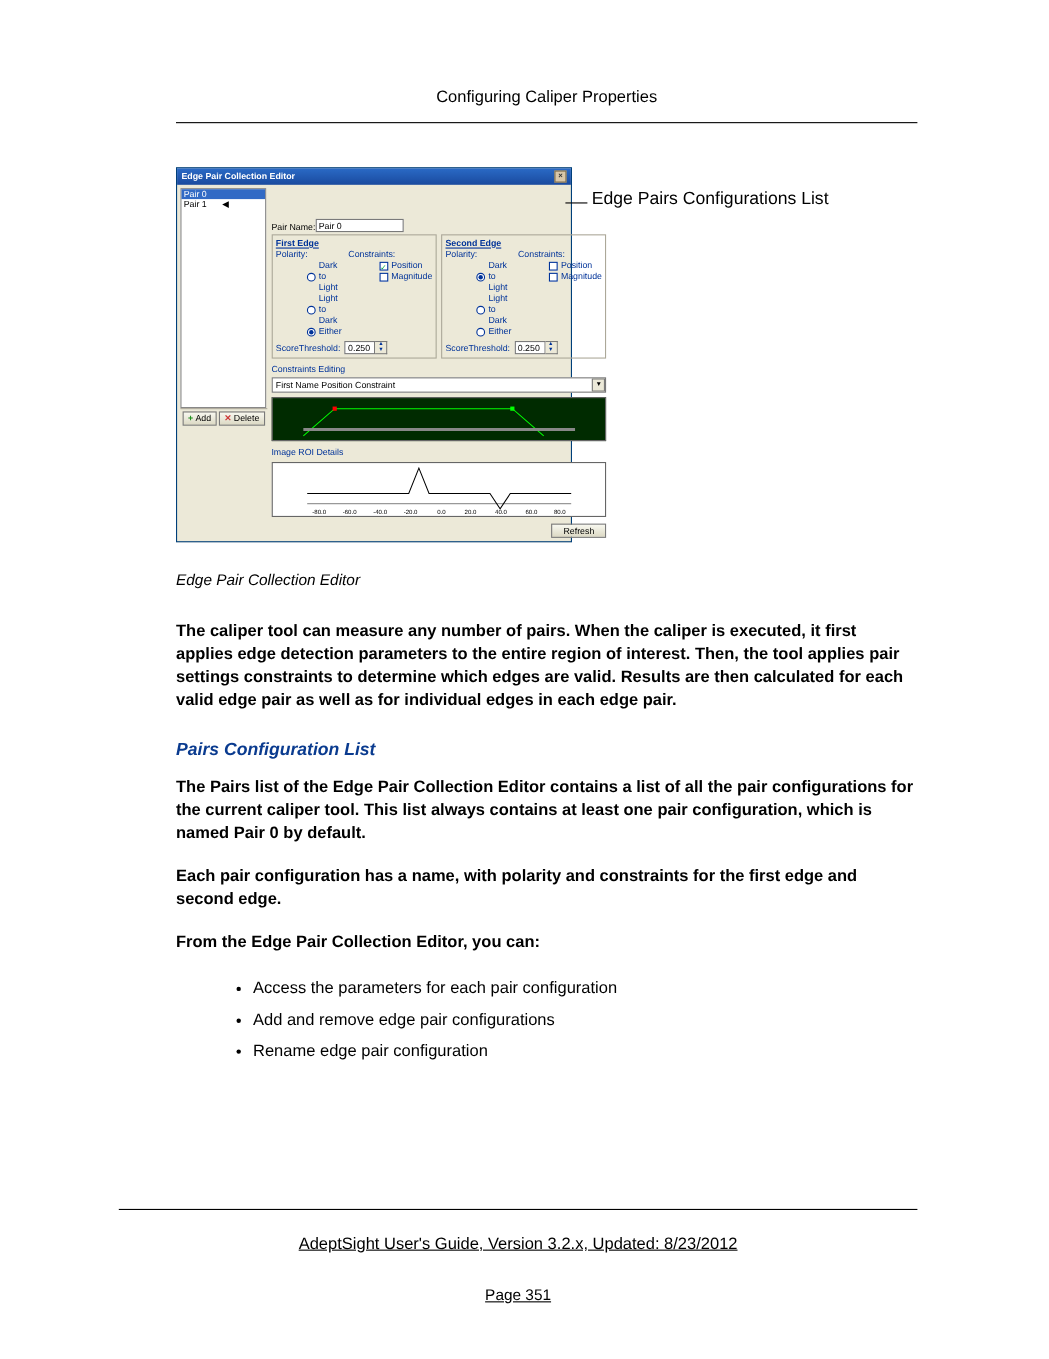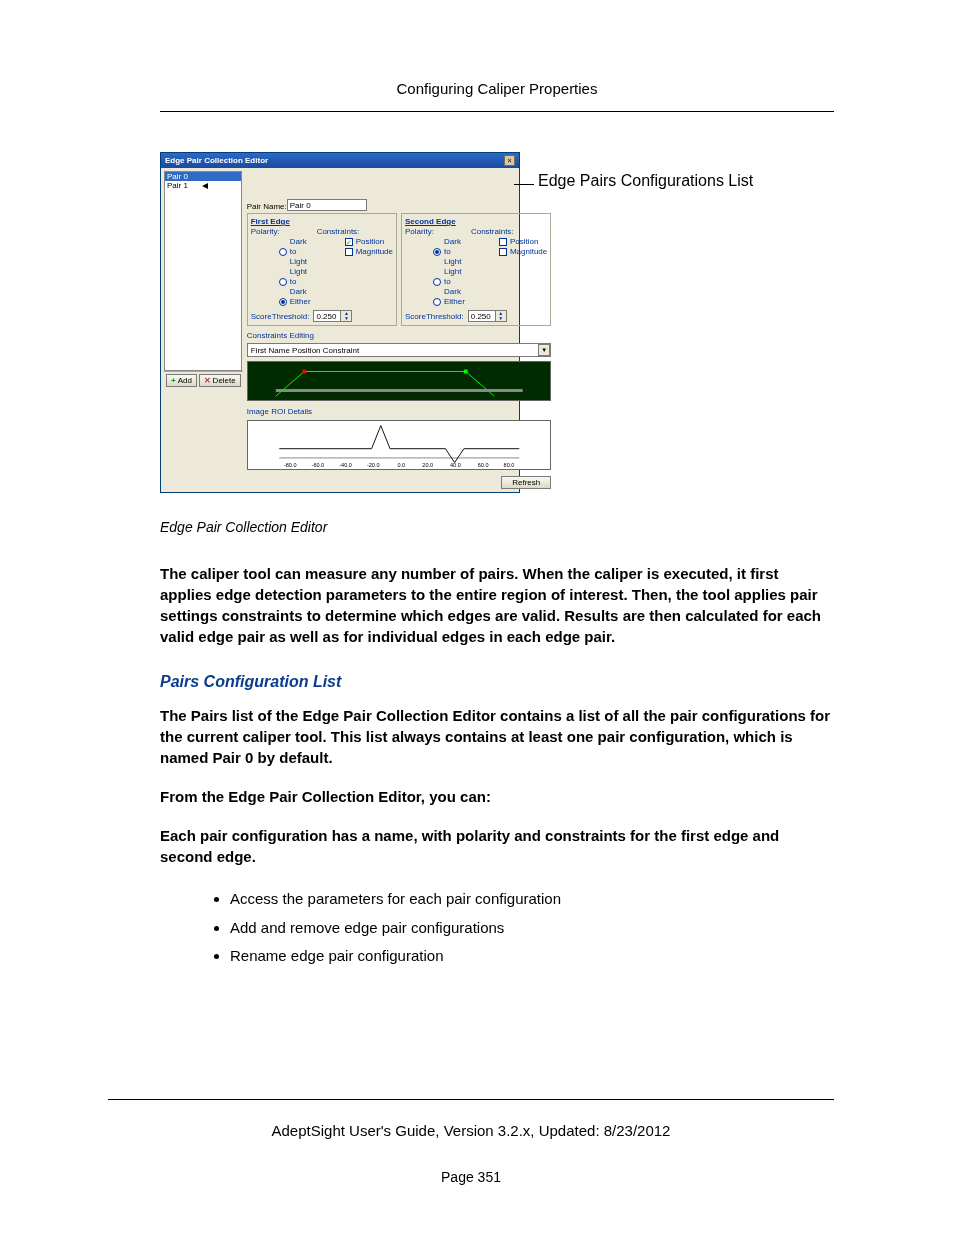--- a/index.html
+++ b/index.html
@@ -491,27 +491,27 @@
     </div>
   </div>
 
   <div class="caption">Edge Pair Collection Editor</div>
 
   <p class="body-text">The caliper tool can measure any number of pairs. When the caliper is executed, it first applies edge detection parameters to the entire region of interest. Then, the tool applies pair settings constraints to determine which edges are valid. Results are then calculated for each valid edge pair as well as for individual edges in each edge pair.</p>
 
   <h3 class="section">Pairs Configuration List</h3>
 
   <p class="body-text">The Pairs list of the Edge Pair Collection Editor contains a list of all the pair configurations for the current caliper tool. This list always contains at least one pair configuration, which is named Pair 0 by default.</p>
+  <p class="body-text">Each pair configuration has a name, with polarity and constraints for the first edge and second edge.</p>
   <p class="body-text">From the Edge Pair Collection Editor, you can:</p>
-  <p class="body-text">Each pair configuration has a name, with polarity and constraints for the first edge and second edge.</p>
 
   <ul class="bullets">
     <li>Access the parameters for each pair configuration</li>
     <li>Add and remove edge pair configurations</li>
     <li>Rename edge pair configuration</li>
   </ul>
 </div>
 
-<div style="position:absolute;left:108px;right:120px;bottom:50px;">
+<div style="position:absolute;left:108px;right:120px;bottom:50px;text-decoration:underline;">
   <hr class="hr-bottom">
   <div class="footer">AdeptSight User's Guide,  Version 3.2.x, Updated: 8/23/2012</div>
   <div class="pagenum">Page 351</div>
 </div>
 
 </body></html>

